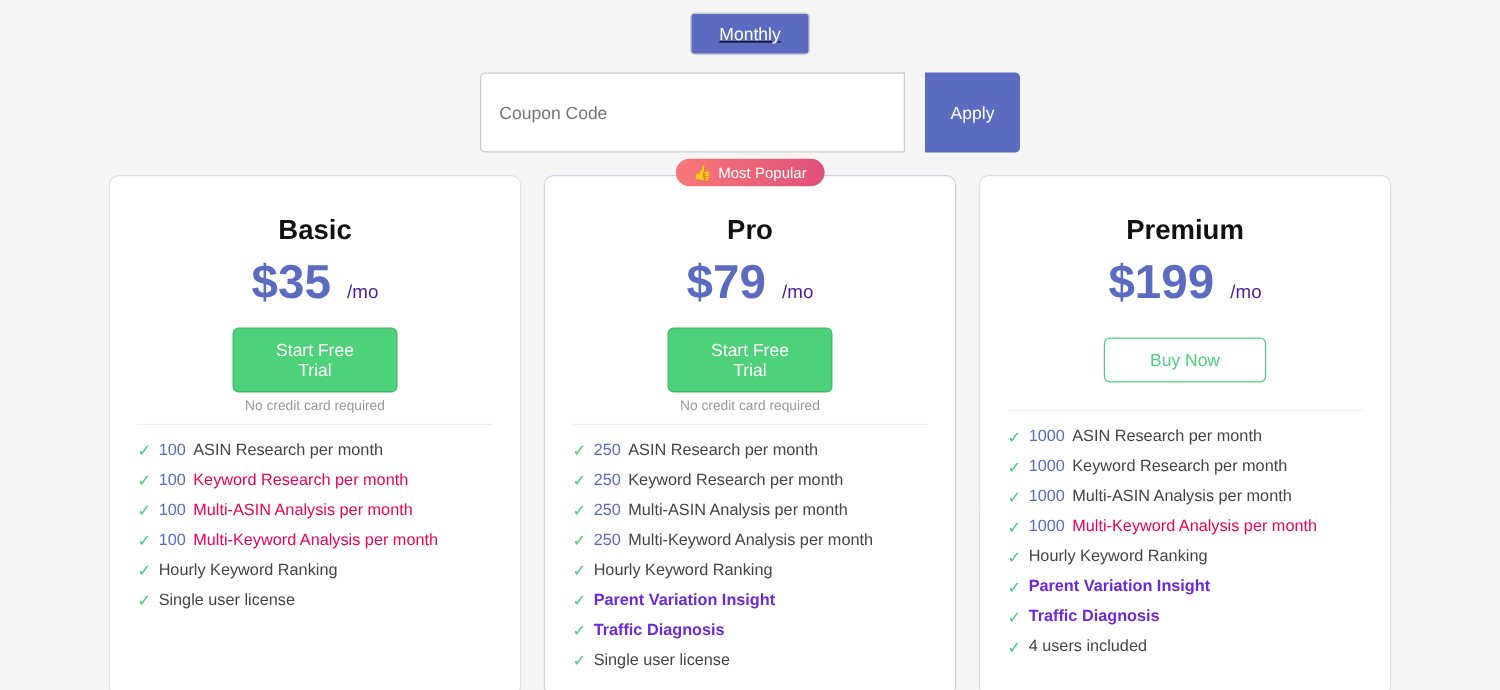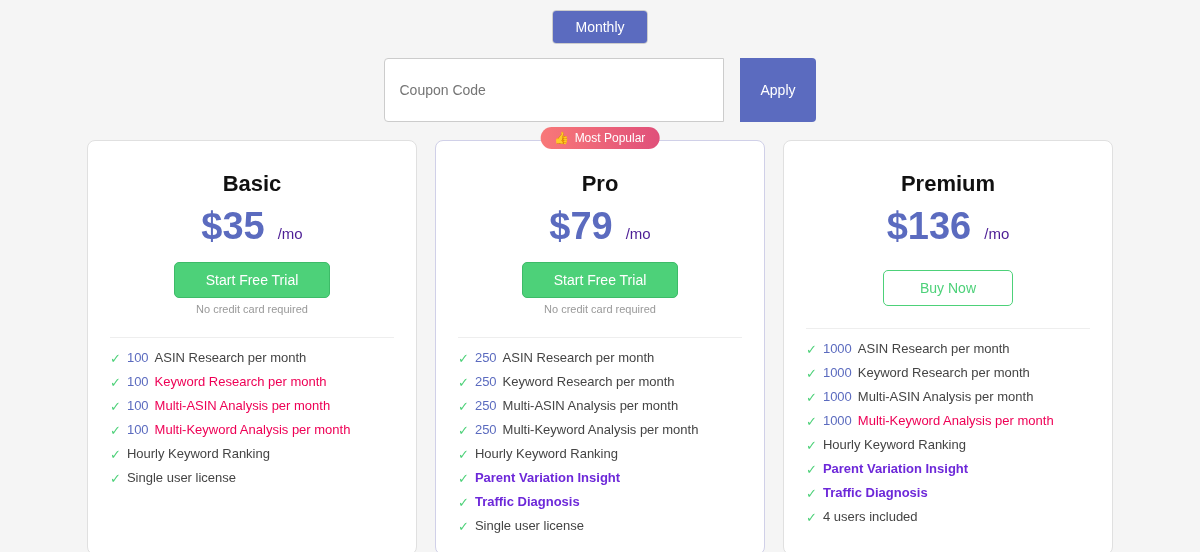--- a/index.html
+++ b/index.html
@@ -14,20 +14,21 @@
     }
 
     
     .billing-toggle {
       display: flex;
       border: 1px solid #ccc;
       border-radius: 4px;
       overflow: hidden;
       margin-bottom: 14px;
       background: #1d4ed8;
+      text-decoration: underline;
     }
     .toggle-btn {
       padding: 8px 22px;
       border: none;
       cursor: pointer;
       font-size: 14px;
       background: #fff;
       color: #333;
     }
     .toggle-btn.active {
@@ -109,41 +110,40 @@
 
     .start-btn {
       margin-top: 14px;
       background: #4dd179;
       color: #fff;
       border: 1px solid #3dbb68;
       border-radius: 5px;
       padding: 9px 22px;
       font-size: 14px;
       cursor: pointer;
-      width: 156px;
+      width: 132px;
       text-align: center;
     }
     .buy-btn {
       margin-top: 22px;
       background: #fff;
       color: #4dd179;
       border: 1.5px solid #4dd179;
       border-radius: 5px;
       padding: 9px 22px;
       font-size: 14px;
       cursor: pointer;
       width: 130px;
       text-align: center;
     }
 
     .no-cc {
       font-size: 11px;
       color: #999;
       margin-top: 5px;
-      margin-bottom: 14px;
     }
 
     .divider {
       width: 100%;
       border: none;
       border-top: 1px solid #eee;
       margin: 8px 0 12px;
     }
 
     
@@ -300,21 +300,21 @@
         <li class="feature-item">
       <span class="check">✓</span>
       <span>Single user license</span>
     </li>
       </ul>
   </div>
     <div class="card">
 
     <div class="card-title">Premium</div>
     <div class="card-price">
-      <span>$136</span>
+      <span>$199</span>
       <span class="mo">/mo</span>
     </div>
     <button class="buy-btn">Buy Now</button>
     <div style="margin-bottom:14px;"></div>
     <hr class="divider">
     <ul class="features">
         <li class="feature-item">
       <span class="check">✓</span>
       <span class="feature-num">1000</span>
           <span> ASIN Research per month</span>

